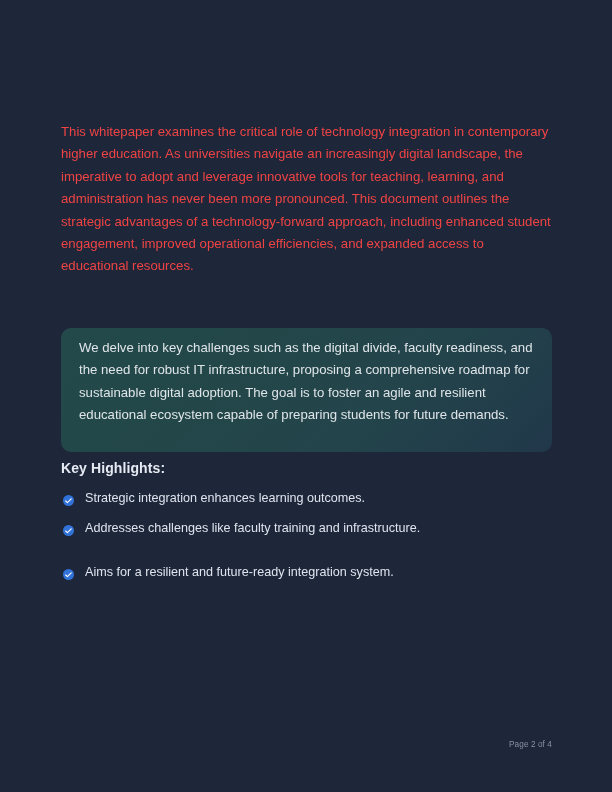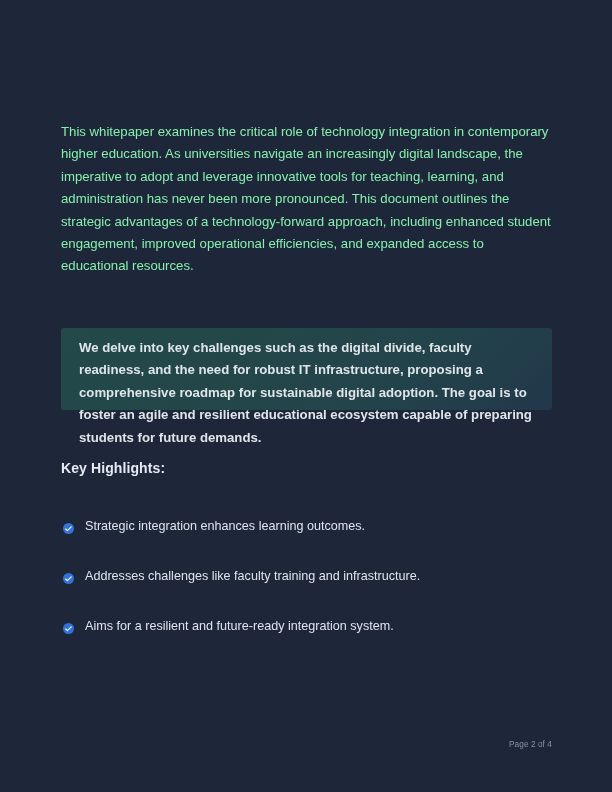--- a/index.html
+++ b/index.html
@@ -44,35 +44,34 @@
   }
 
   
   .body-paragraph {
     position: absolute;
     left: 61px;
     top: 121px;
     width: 492px;
     font-size: 13.2px;
     line-height: 22.4px;
-    color: #86efac;
+    color: #ef4444;
     text-align: left;
   }
 
   
   .callout-box {
     position: absolute;
     left: 61px;
     top: 328px;
     width: 491px;
-    height: 82px;
-    border-radius: 3px;
+    height: 124px;
+    border-radius: 10px;
     background: linear-gradient(135deg, #23494b 0%, #234749 35%, #23444b 65%, #21384a 100%);
     box-sizing: border-box;
-    font-weight: bold;
   }
   .callout-text {
     position: absolute;
     left: 18px;
     top: 9px;
     width: 456px;
     font-size: 13.2px;
     line-height: 22.4px;
     color: #dfe5e8;
   }
@@ -116,21 +115,20 @@
     position: absolute;
     left: 2px;
     top: 2.5px;
     display: block;
   }
   .highlight-text {
     display: block;
     font-size: 12.6px;
     line-height: 22px;
     color: #dfe4ee;
-    margin-top: 28px;
   }
 
   
   .page-footer {
     position: absolute;
     right: 60px;
     top: 740px;
     font-size: 8.2px;
     color: #8792a8;
     text-align: center;

